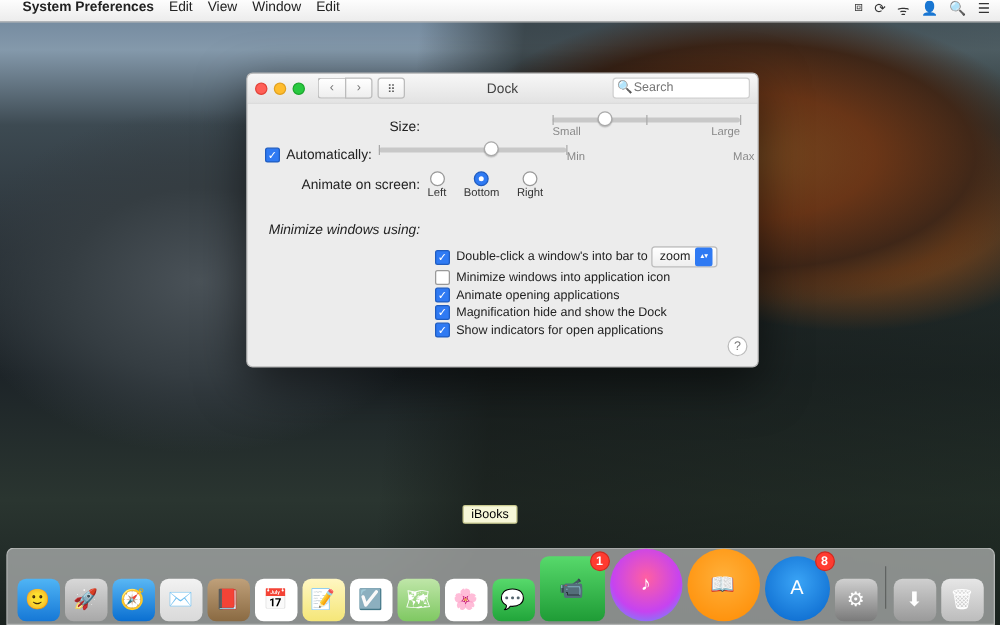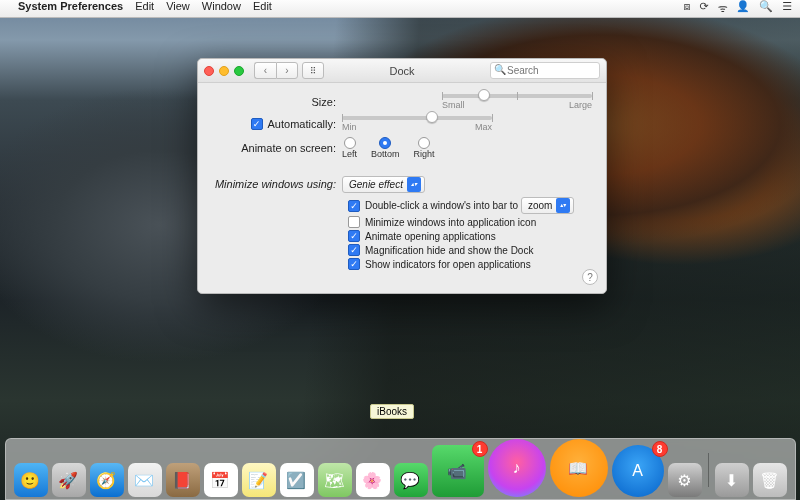--- a/index.html
+++ b/index.html
@@ -154,21 +154,21 @@
           <span>Large</span>
         </div>
       </div>
     </div>
 
     <div class="row">
       <div class="label-col" style="display:flex;justify-content:flex-end;align-items:center;">
         <span class="chk on">✓</span>
         <span>Automatically:</span>
       </div>
-      <div class="val-col" style="flex-direction:column;align-items:flex-start;">
+      <div class="val-col" style="flex-direction:row;align-items:flex-start;">
         <div class="slider">
           <span class="tick" style="left:0%"></span>
             <span class="tick" style="left:100%"></span>
           <span class="thumb" style="left:60%"></span>
         </div>
         <div class="slider-labels">
           <span>Min</span>
           <span>Max</span>
         </div>
       </div>
@@ -189,26 +189,20 @@
           <div class="radio">
               <span class="dot"></span>
               <span>Right</span>
             </div>
         </div>
       </div>
     </div>
 
     <div class="row" style="margin-top:16px;font-style:italic;">
       <div class="label-col">Minimize windows using:</div>
-      <div class="val-col">
-        <div class="select">
-          <span>Genie effect</span>
-          <span class="arr">▴▾</span>
-        </div>
-      </div>
     </div>
 
     <div class="opts-block">
       <div class="opt-row">
         <span class="chk on">✓</span>
         <span>Double-click a window's into bar to</span>
         &nbsp;
         <div class="select">
           <span>zoom</span>
           <span class="arr">▴▾</span>

